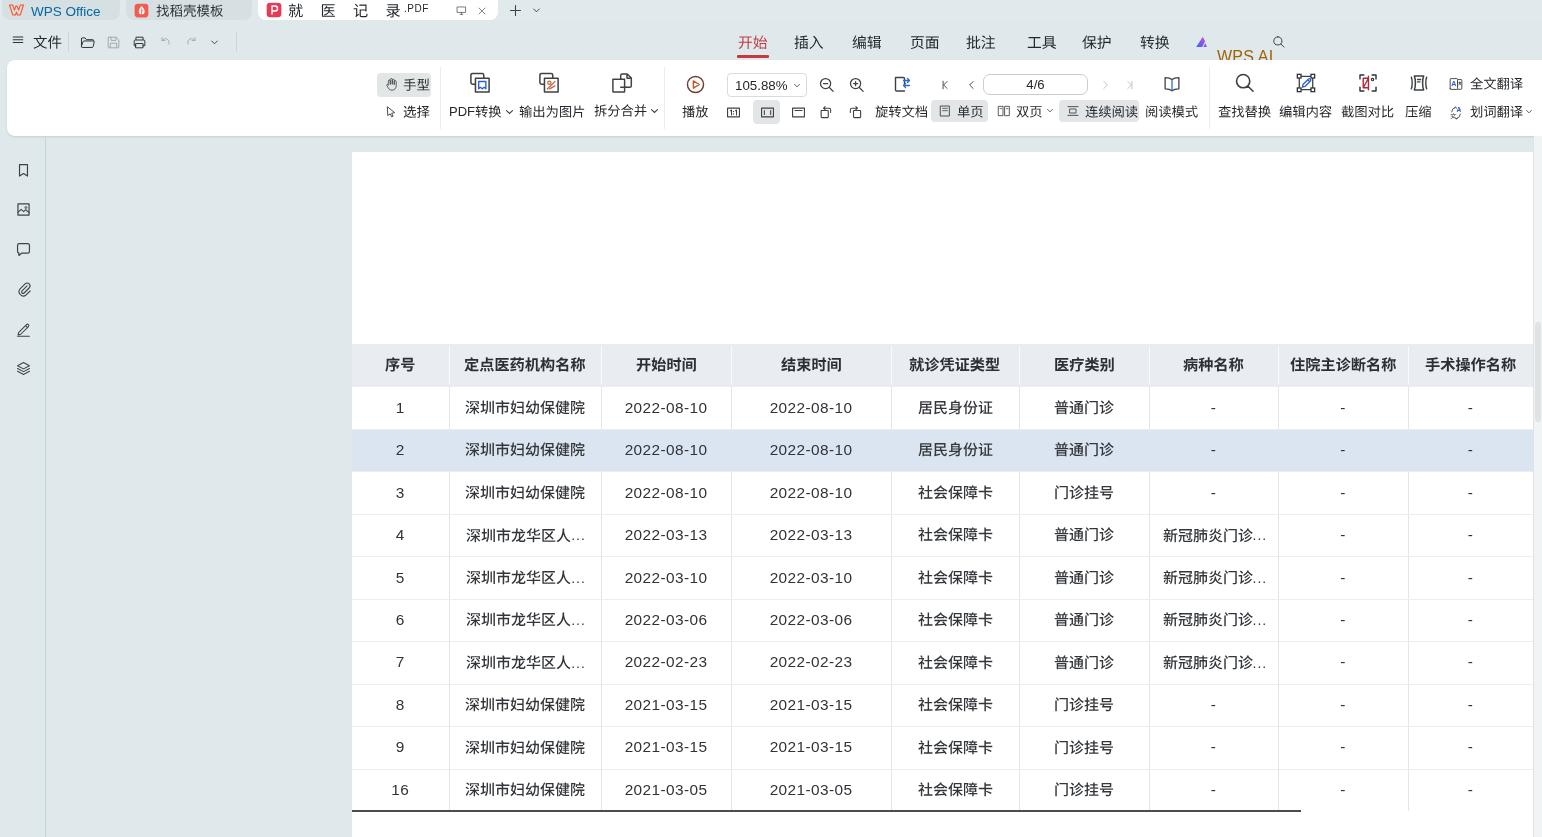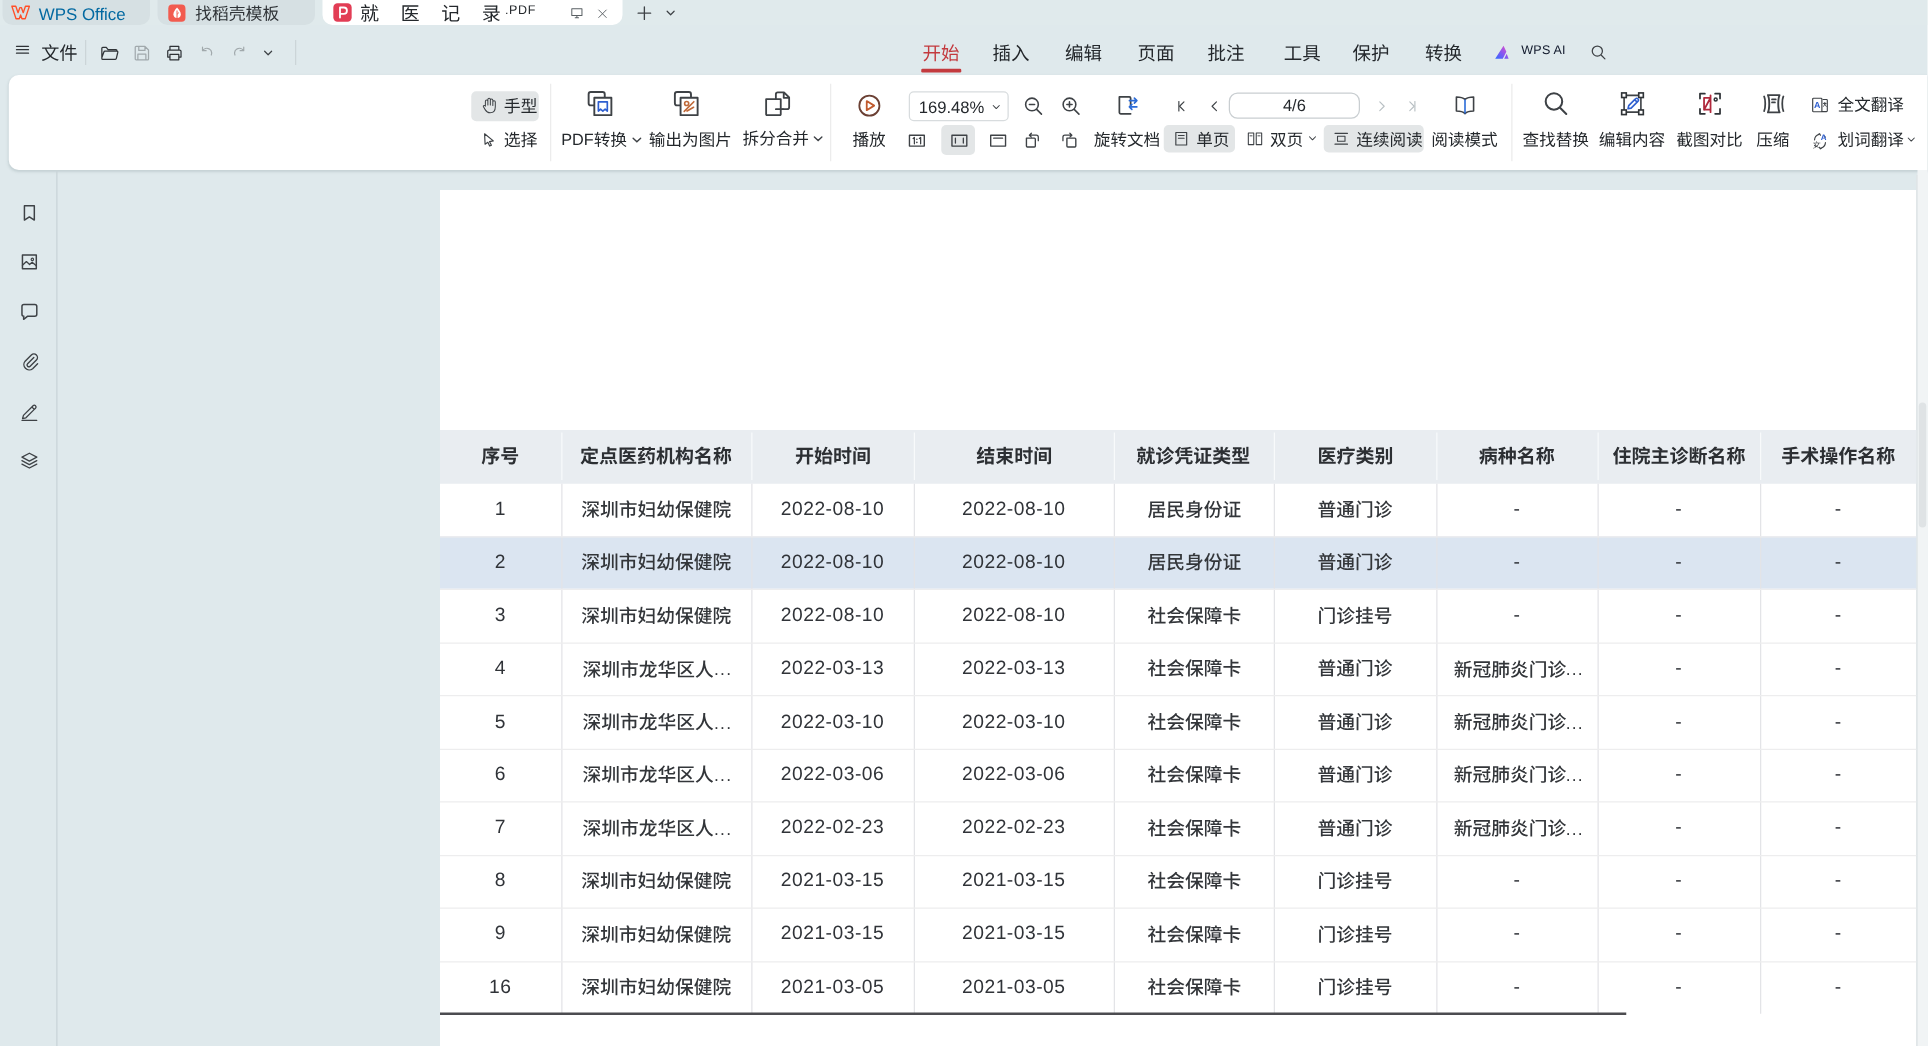--- a/index.html
+++ b/index.html
@@ -321,21 +321,21 @@
 <svg style="position:absolute;left:1194.0px;top:34.0px;" width="17.0" height="16.0" viewBox="0 0 24 24" fill="none">
     <defs>
       <linearGradient id="ai1" x1="0" y1="1" x2="1" y2="0">
         <stop offset="0" stop-color="#2e6bff"></stop>
         <stop offset=".5" stop-color="#8a55f0"></stop>
         <stop offset="1" stop-color="#ef4fc0"></stop>
       </linearGradient>
     </defs>
     <path d="M2.5 19.5L12.5 4l3.4 7-4.3 8.5zM13.3 19.5l3-6 2.3 6z" fill="url(#ai1)"></path>
   </svg>
-<div style="left:1217.0px;top:35.0px;font-size:10px;color:#0f172a;letter-spacing:.2px">WPS AI</div>
+<div style="left:1217.0px;top:48px;font-size:16px;color:#a16207;letter-spacing:.2px">WPS AI</div>
 <svg style="position:absolute;left:1271.0px;top:34.0px;" width="16.0" height="16.0" viewBox="0 0 24 24" fill="none">
     <path d="M10.3 4.2a6.1 6.1 0 110 12.2 6.1 6.1 0 010-12.2z M14.8 15l4.6 4.6" stroke="#3e4246" stroke-width="1.50" fill="none" stroke-linecap="round" stroke-linejoin="round"></path>
   </svg>
 <div style="left:7px;top:60px;width:1535px;height:76px;background:#fff;border-radius:8px 0 0 8px;box-shadow:0 1px 2px rgba(120,140,145,.25)"></div>
 <div style="left:377px;top:73px;width:54px;height:24px;background:#e3e6e7;border-radius:4px"></div>
 <svg style="position:absolute;left:383.0px;top:76.0px;" width="17.0" height="17.0" viewBox="0 0 24 24" fill="none">
     <path d="M7.5 12.5 V7 C7.5 6.2 8.1 5.6 8.9 5.6 C9.7 5.6 10.3 6.2 10.3 7 V11.4 M10.3 11.4 V5 C10.3 4.2 10.9 3.6 11.7 3.6 C12.5 3.6 13.1 4.2 13.1 5 V11.2 M13.1 11.2 V5.8 C13.1 5 13.7 4.4 14.5 4.4 C15.3 4.4 15.9 5 15.9 5.8 V11.8 M15.9 11.8 V7.8 C15.9 7 16.5 6.4 17.3 6.4 C18.1 6.4 18.7 7 18.7 7.8 V13.2 C18.7 17.4 16.3 20 12.8 20 C10.2 20 8.7 19 7.4 16.8 L5.3 13.3 C4.7 12.3 6 11.3 6.9 12.1 L7.5 12.7" stroke="#3e4246" stroke-width="1.15" fill="none" stroke-linecap="round" stroke-linejoin="round"></path>
   </svg>
 <div style="left:403.0px;top:78.2px;">
     <svg class="z" width="27.0" height="14.0" viewBox="0 0 2000 1040">
@@ -420,21 +420,21 @@
   </svg>
 <div style="left:681.7px;top:105.0px;">
     <svg class="z" width="26.6" height="13.8" viewBox="0 0 2000 1040">
       <g fill="#24282c" transform="matrix(1,0,0,-1,0,870)">
         <use href="#r51" x="0"></use>
         <use href="#r52" x="1000"></use>
       </g>
     </svg>
   </div>
 <div style="left:727px;top:73px;width:80px;height:24px;border:1px solid #d8dcde;border-radius:4px;background:#fff"></div>
-<div style="left:735.0px;top:78.0px;font-size:13.3px;color:#24282c">169.48%</div>
+<div style="left:735.0px;top:78.0px;font-size:13.3px;color:#24282c">105.88%</div>
 <svg style="position:absolute;left:792.0px;top:82.5px;" width="10.0" height="7.0" viewBox="0 0 10 10" fill="none">
     <path d="M1.5 2L5 5.5 8.5 2" stroke="#3e4246" stroke-width="1.20" fill="none" stroke-linecap="round" stroke-linejoin="round"></path>
   </svg>
 <svg style="position:absolute;left:724.0px;top:102.5px;" width="19.0" height="19.0" viewBox="0 0 24 24" fill="none">
     <path d="M4.5 6.5h15v11h-15z" stroke="#3e4246" stroke-width="1.40" fill="none" stroke-linecap="round" stroke-linejoin="round"></path>
     <path d="M8.2 9.8l1.3-1v6.4 M14.5 9.8l1.3-1v6.4" stroke="#3e4246" stroke-width="1.30" fill="none" stroke-linecap="round" stroke-linejoin="round"></path>
     <circle cx="12" cy="10.6" r=".8" fill="#3e4246"></circle>
     <circle cx="12" cy="13.8" r=".8" fill="#3e4246"></circle>
   </svg>
 <div style="left:753px;top:100px;width:27px;height:24px;background:#e3e6e7;border-radius:4px"></div>

